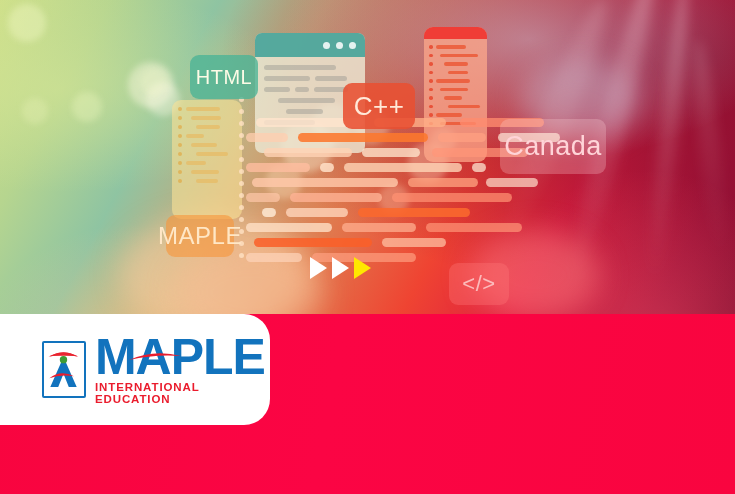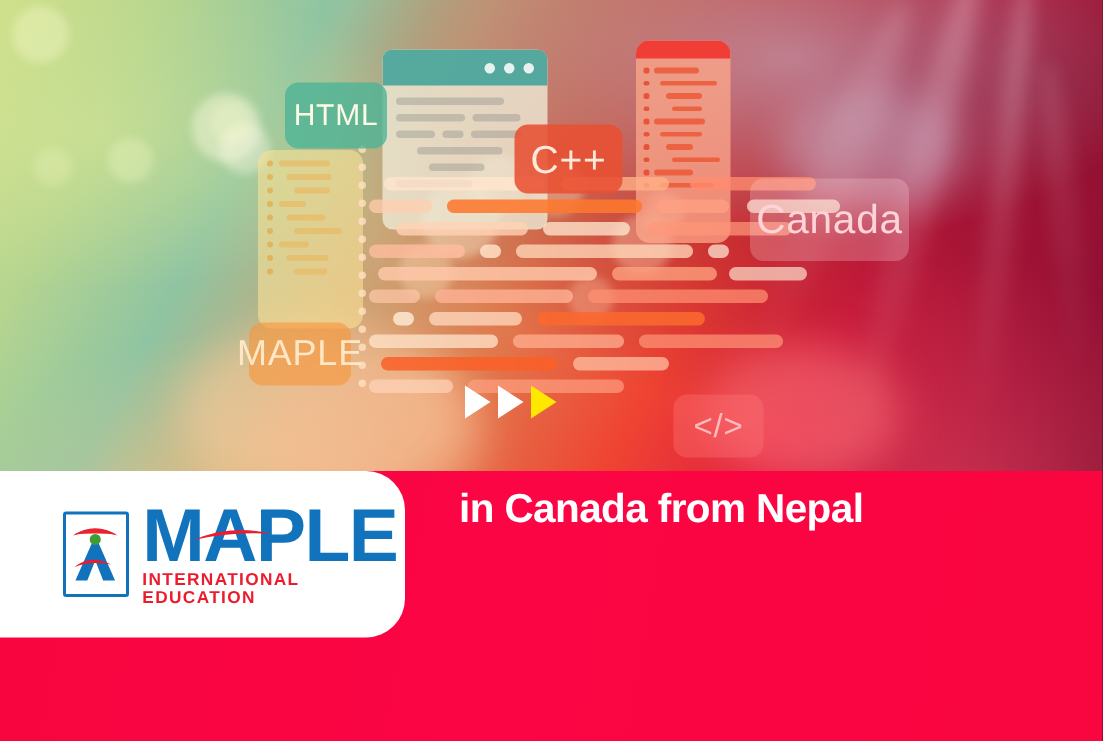--- a/index.html
+++ b/index.html
@@ -327,16 +327,15 @@
           <svg class="maple-swoosh" viewBox="0 0 54 13">
             <path d="M1 9 Q26 -2 53 5 Q27 3 1 9 Z" fill="#ea1c2d"></path>
           </svg>
         </div>
         <div class="logo-sub">INTERNATIONAL EDUCATION</div>
       </div>
     </div>
   </div>
 
   <div class="headline">
-    <div class="h-big">in Canada from Nepal</div>
   </div>
 
 </div>
 
 </body></html>

